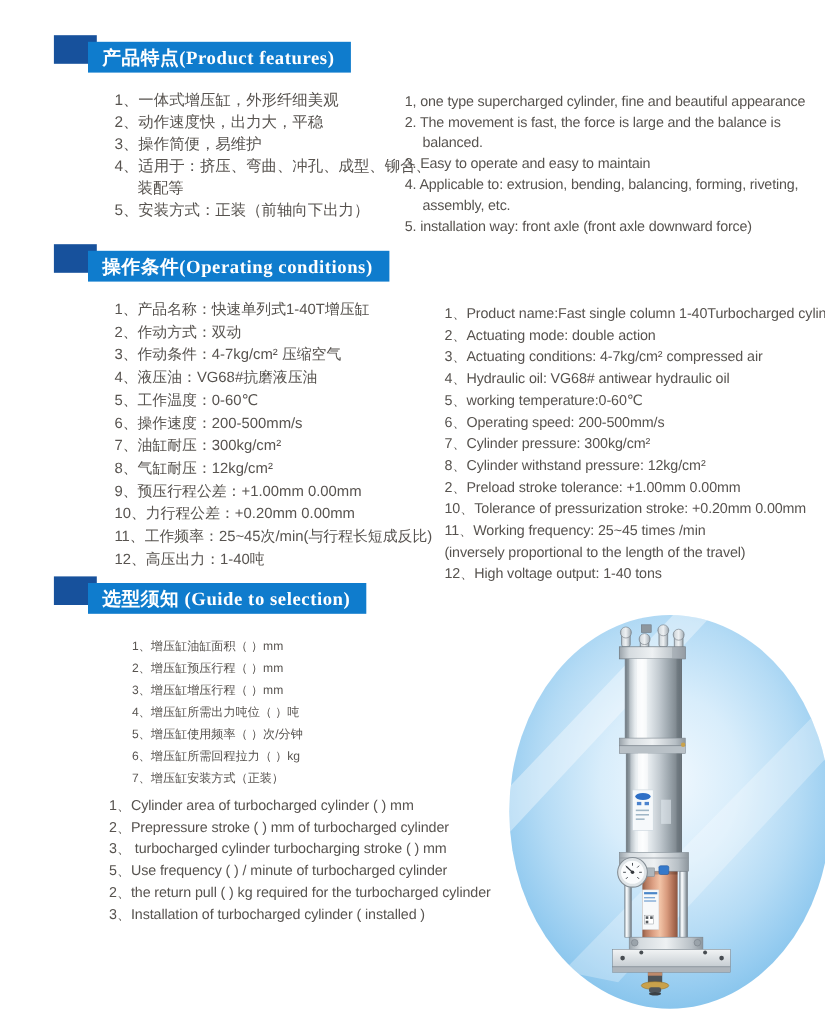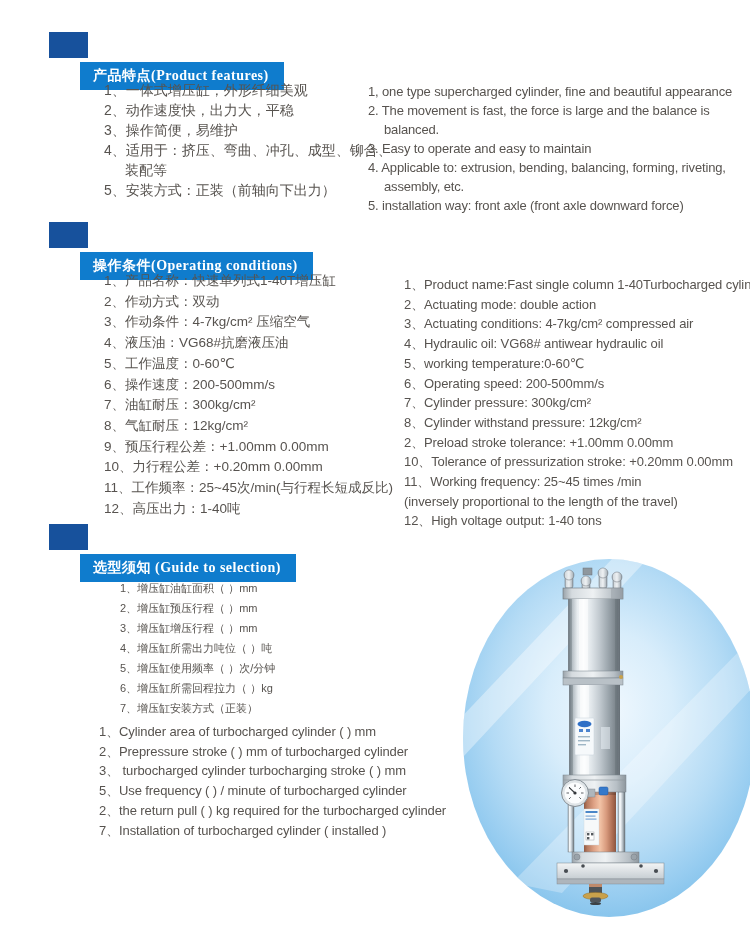--- a/index.html
+++ b/index.html
@@ -4,22 +4,22 @@
 <style>
   html,body{margin:0;padding:0;background:#ffffff;}
   .page{position:relative;width:750px;height:936px;background:#fff;overflow:hidden;
         font-family:"Liberation Sans","DejaVu Sans",sans-serif;color:#57534f;}
 
   
   .hdrwrap{position:absolute;left:49px;height:36px;}
   .accent{position:absolute;left:0;top:0;width:39px;height:26px;background:var(--banner-dark-blue,#17519c);}
   .banner{position:absolute;left:31px;top:6px;height:28px;display:flex;align-items:center;
           background:var(--banner-azure,#0f7ccd);color:#fff;padding:0 15px 0 13px;
-          font-family:"Liberation Serif","DejaVu Serif",serif;font-weight:bold;font-size:14px;
-          letter-spacing:.5px;white-space:nowrap;margin-top:24px;}
+          font-family:"Liberation Serif","DejaVu Serif",serif;font-weight:bold;font-size:17px;
+          letter-spacing:.5px;white-space:nowrap;}
   #hdr-features{top:32px;}
   #hdr-operating{top:222px;}
   #hdr-selection{top:524px;}
 
   
   .list{position:absolute;list-style:none;margin:16px;padding:0;}
   .zh li{padding-left:21px;text-indent:-21px;}
   .en li{padding-left:16px;text-indent:-16px;}
   #zh-features{left:88px;top:64px;width:296px;font-size:14px;line-height:20px;}
   #en-features{left:352px;top:66px;width:398px;font-size:13px;letter-spacing:-0.15px;line-height:19px;}
@@ -277,16 +277,16 @@
     <li>5、增压缸使用频率（ ）次/分钟</li>
     <li>6、增压缸所需回程拉力（ ）kg</li>
     <li>7、增压缸安装方式（正装）</li>
   </ul>
   <ul class="list en" id="en-selection">
     <li>1、Cylinder area of turbocharged cylinder ( ) mm</li>
     <li>2、Prepressure stroke ( ) mm of turbocharged cylinder</li>
     <li>3、 turbocharged cylinder turbocharging stroke ( ) mm</li>
     <li>5、Use frequency ( ) / minute of turbocharged cylinder</li>
     <li>2、the return pull ( ) kg required for the turbocharged cylinder</li>
-    <li>7、Installation of turbocharged cylinder ( installed )</li>
+    <li>3、Installation of turbocharged cylinder ( installed )</li>
   </ul>
 
 </div>
 
 </body></html>

